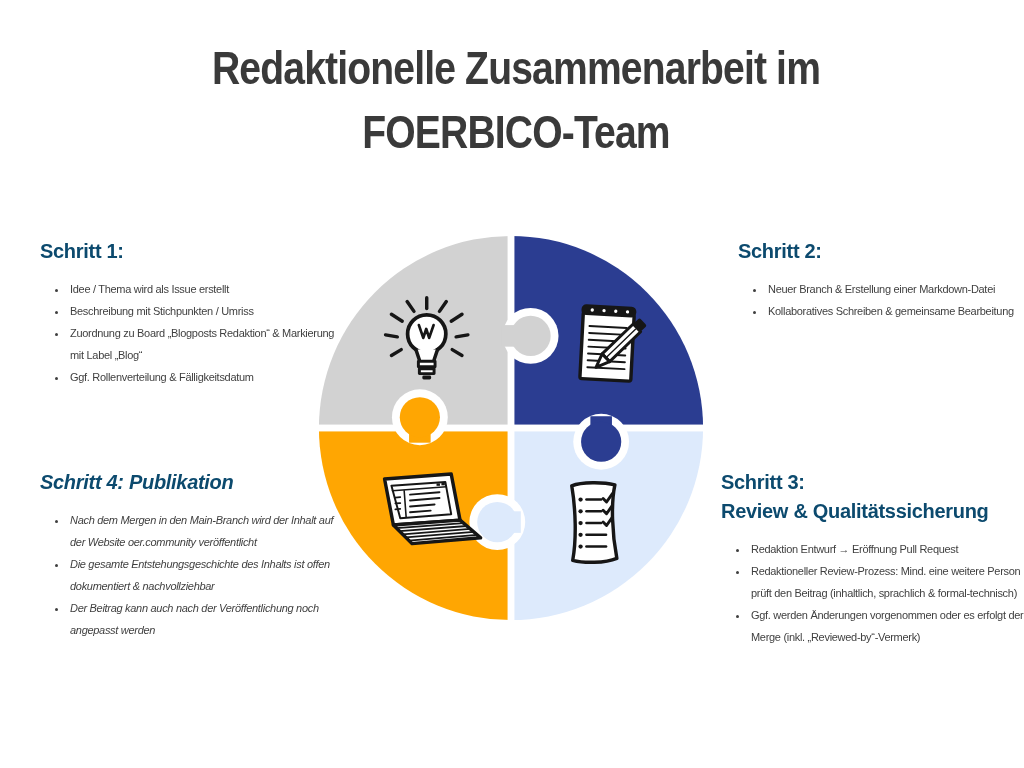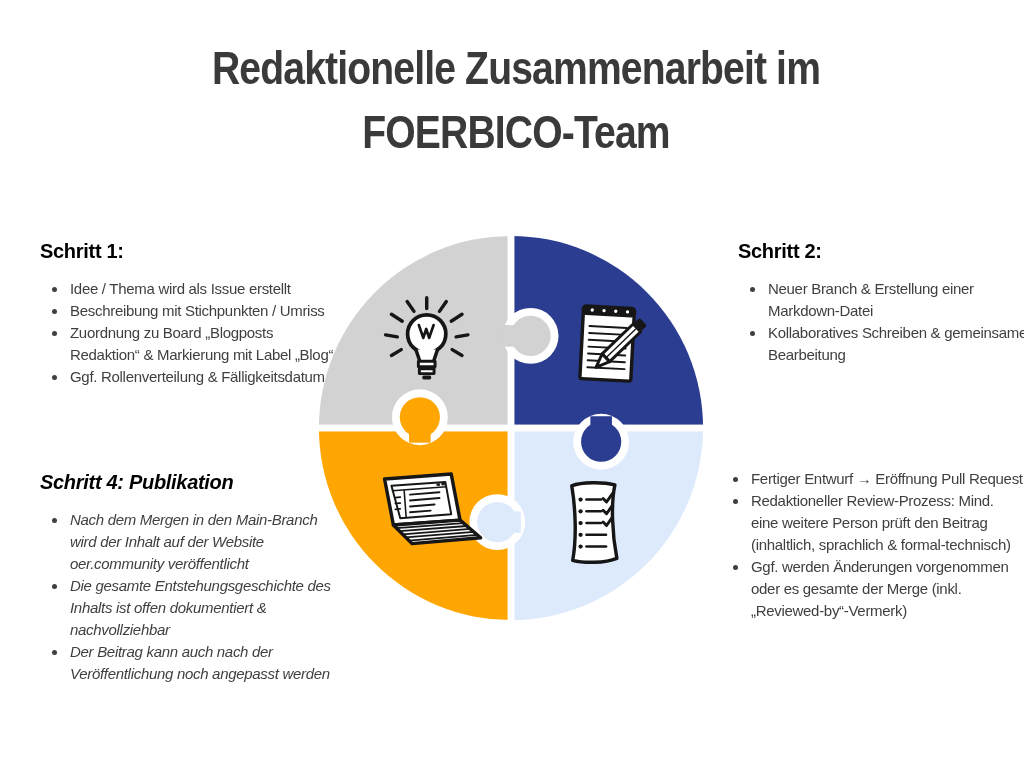--- a/index.html
+++ b/index.html
@@ -2,23 +2,23 @@
 <html><head>
 <meta charset="utf-8">
 <style>
   html,body{margin:0;padding:0;background:#ffffff;}
   .canvas{position:relative;width:1024px;height:768px;background:#ffffff;overflow:hidden;
           font-family:"Liberation Sans", sans-serif;}
   .title{position:absolute;top:36px;left:4px;width:1024px;margin:0;text-align:center;
          font-size:46px;line-height:64px;font-weight:700;color:#3a3a3a;letter-spacing:-1px;}
   .title span{display:block;transform:scaleX(0.85);}
   .step{position:absolute;width:304px;color:#3f3f3f;}
-  .step h2{font-size:20px;line-height:29px;margin:0 0 12px 0;color:#000000;
+  .step h2{font-size:20px;line-height:29px;margin:0 0 12px 0;color:#0c4a6e;
            font-weight:700;letter-spacing:-0.3px;}
-  .step ul{margin:0;padding-left:28px;font-size:15px;line-height:22px;letter-spacing:-0.3px;}
+  .step ul{margin:0;padding-left:28px;font-size:11px;line-height:22px;letter-spacing:-0.3px;}
   .step li{margin:0;padding-left:2px;}
   .step1{left:40px;top:237px;}
   .step2{left:738px;top:237px;width:303px;}
   .step4{left:40px;top:468px;font-style:italic;}
   .step3{left:721px;top:468px;width:303px;}
   .step4 ul{margin-top:0;}
   .puzzle{position:absolute;left:315px;top:232px;width:392px;height:392px;}
   .ink{stroke:#161616;fill:none;stroke-linecap:round;stroke-linejoin:round;}
   .paper{fill:#ffffff;stroke:#161616;stroke-linejoin:round;stroke-linecap:round;}
 </style>
@@ -59,24 +59,28 @@
       <div>Schritt 4: Publikation</div>
     </h2>
     <ul>
       <li>Nach dem Mergen in den Main-Branch wird der Inhalt auf der Website oer.community veröffentlicht</li>
       <li>Die gesamte Entstehungsgeschichte des Inhalts ist offen dokumentiert &amp; nachvollziehbar</li>
       <li>Der Beitrag kann auch nach der Veröffentlichung noch angepasst werden</li>
     </ul>
   </section>
 
   <section class="step step3">
-    <ul>
-      <li>Fertiger Entwurf → Eröffnung Pull Request</li>
+    <h2>
+      <div>Schritt 3:</div>
+      <div>Review &amp; Qualitätssicherung</div>
+    </h2>
+    <ul>
+      <li>Redaktion Entwurf → Eröffnung Pull Request</li>
       <li>Redaktioneller Review-Prozess: Mind. eine weitere Person prüft den Beitrag (inhaltlich, sprachlich &amp; formal-technisch)</li>
-      <li>Ggf. werden Änderungen vorgenommen oder es gesamte der Merge (inkl. „Reviewed-by“-Vermerk)</li>
+      <li>Ggf. werden Änderungen vorgenommen oder es erfolgt der Merge (inkl. „Reviewed-by“-Vermerk)</li>
     </ul>
   </section>
 
   <svg class="puzzle" viewBox="0 0 400 400" aria-hidden="true">
 
     <path d="M200,200 L4,200 A196,196 0 0 1 200,4 Z" fill="#d2d2d2"></path>
     <path d="M200,200 L200,4 A196,196 0 0 1 396,200 Z" fill="#2b3d91"></path>
     <path d="M200,200 L396,200 A196,196 0 0 1 200,396 Z" fill="#ddeafc"></path>
     <path d="M200,200 L200,396 A196,196 0 0 1 4,200 Z" fill="#ffa602"></path>
 

